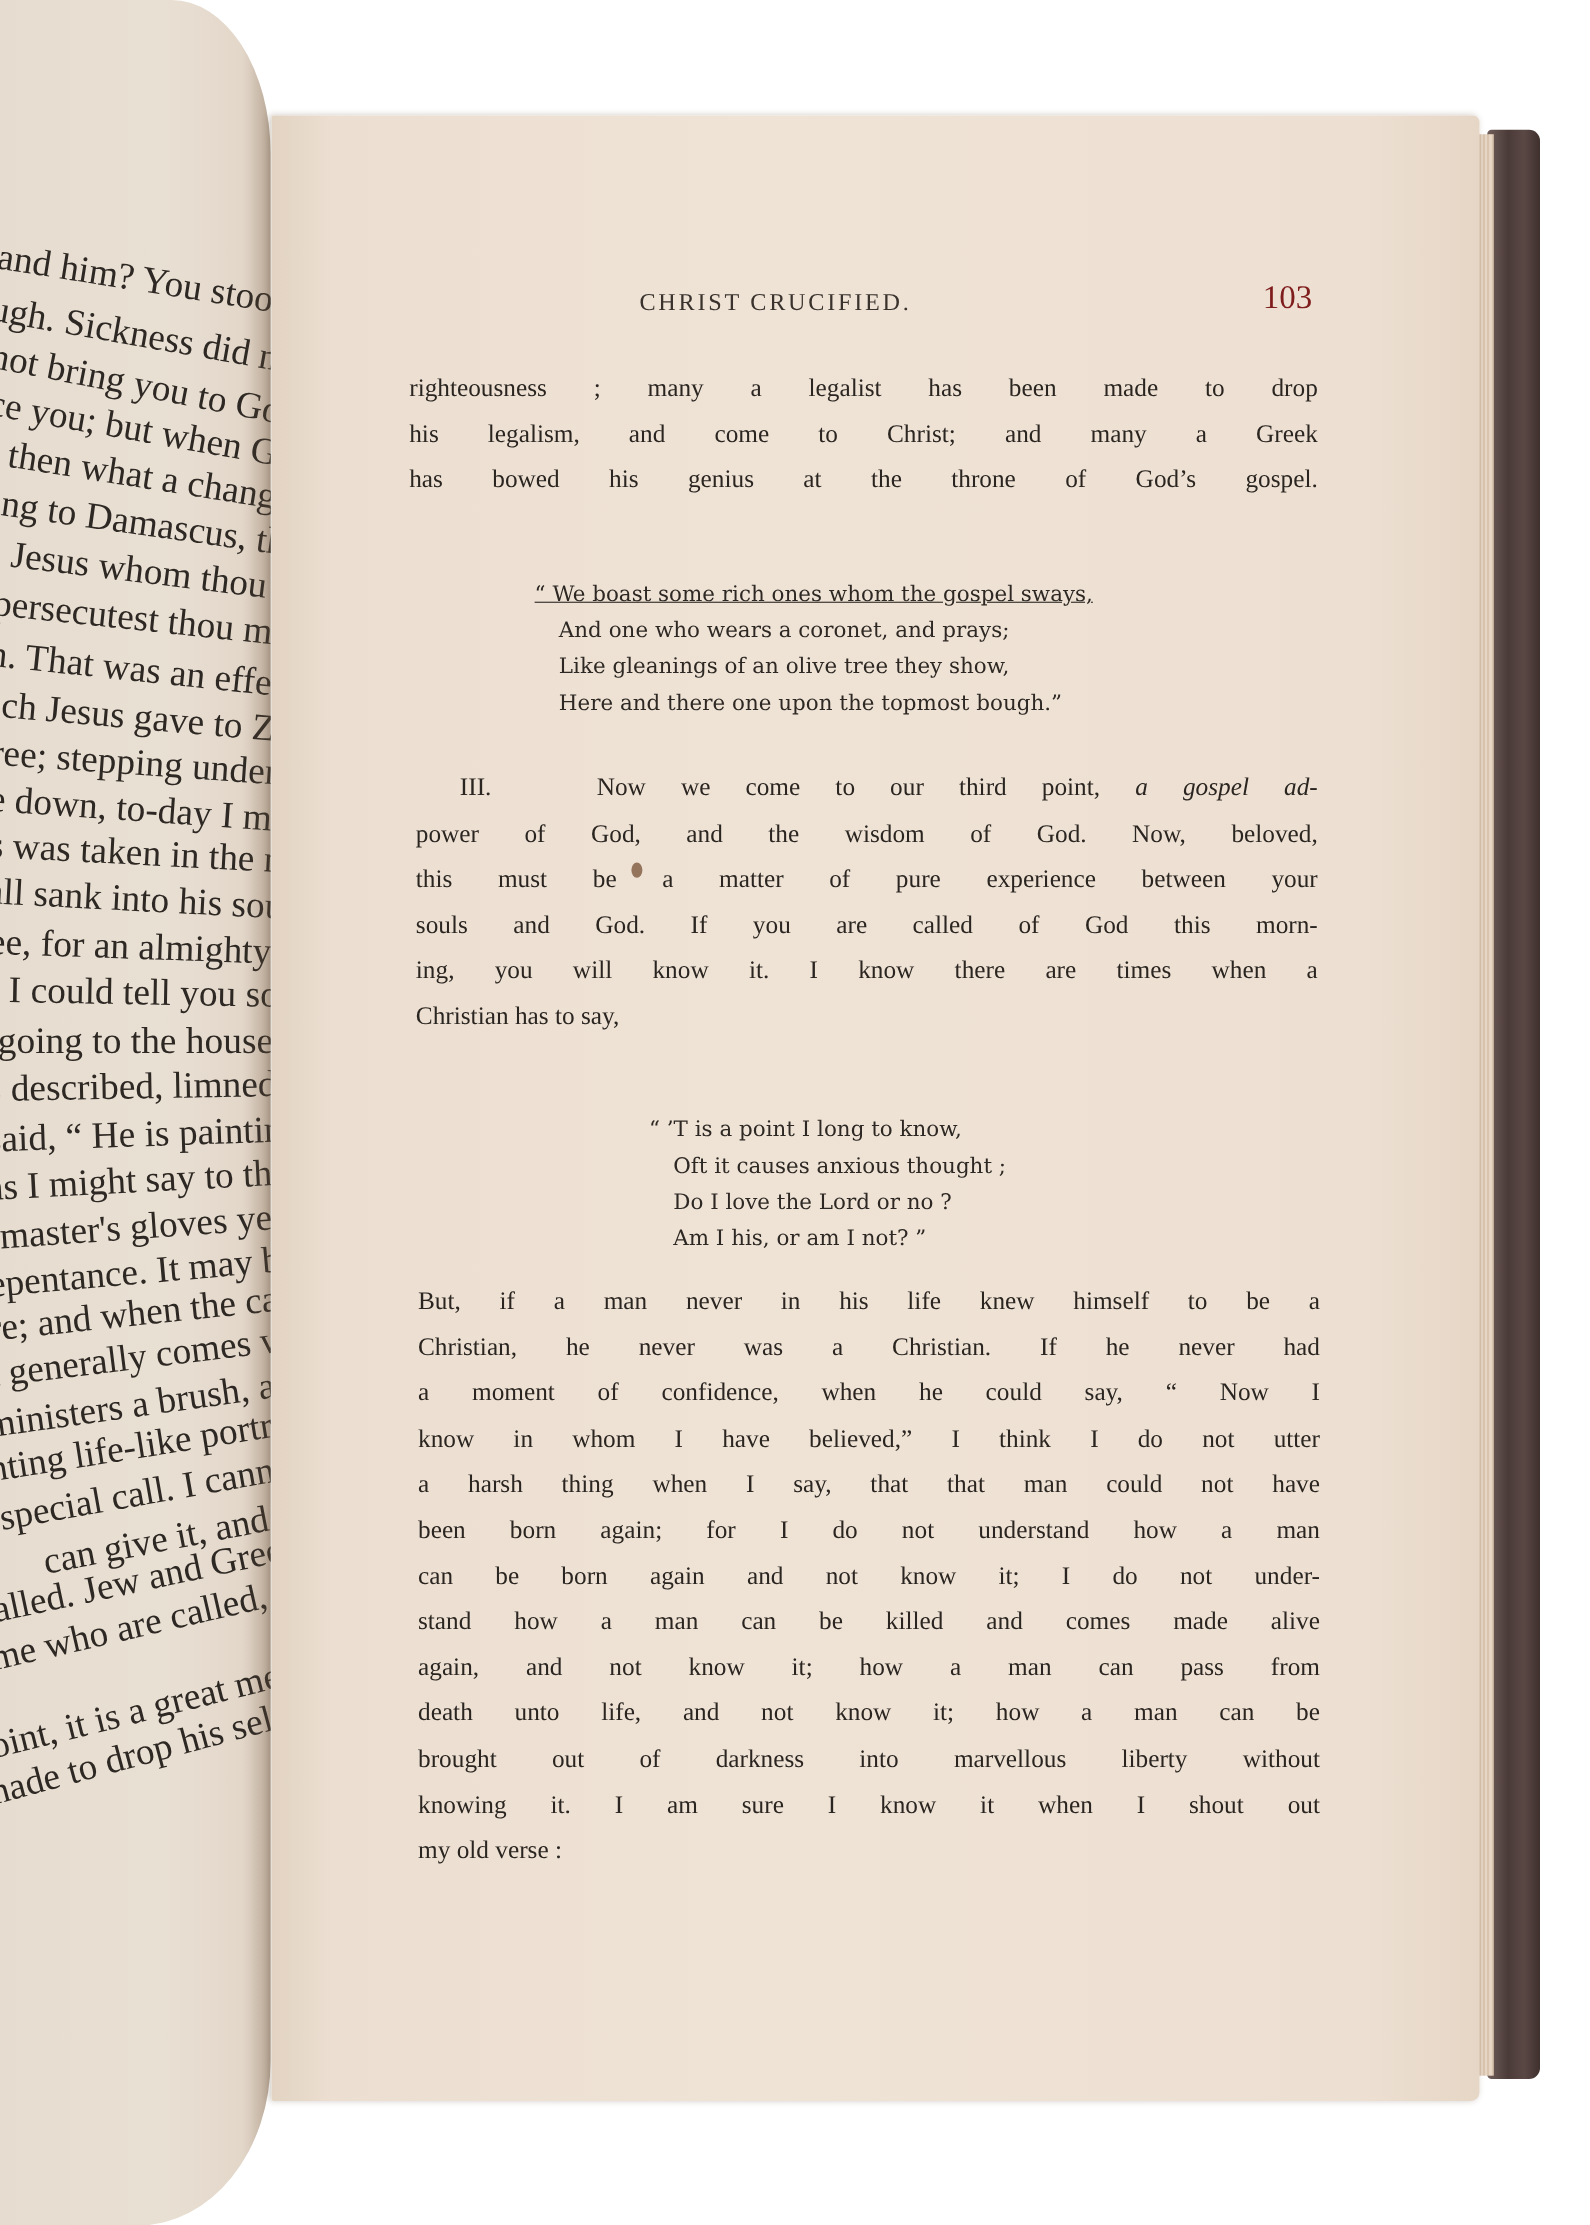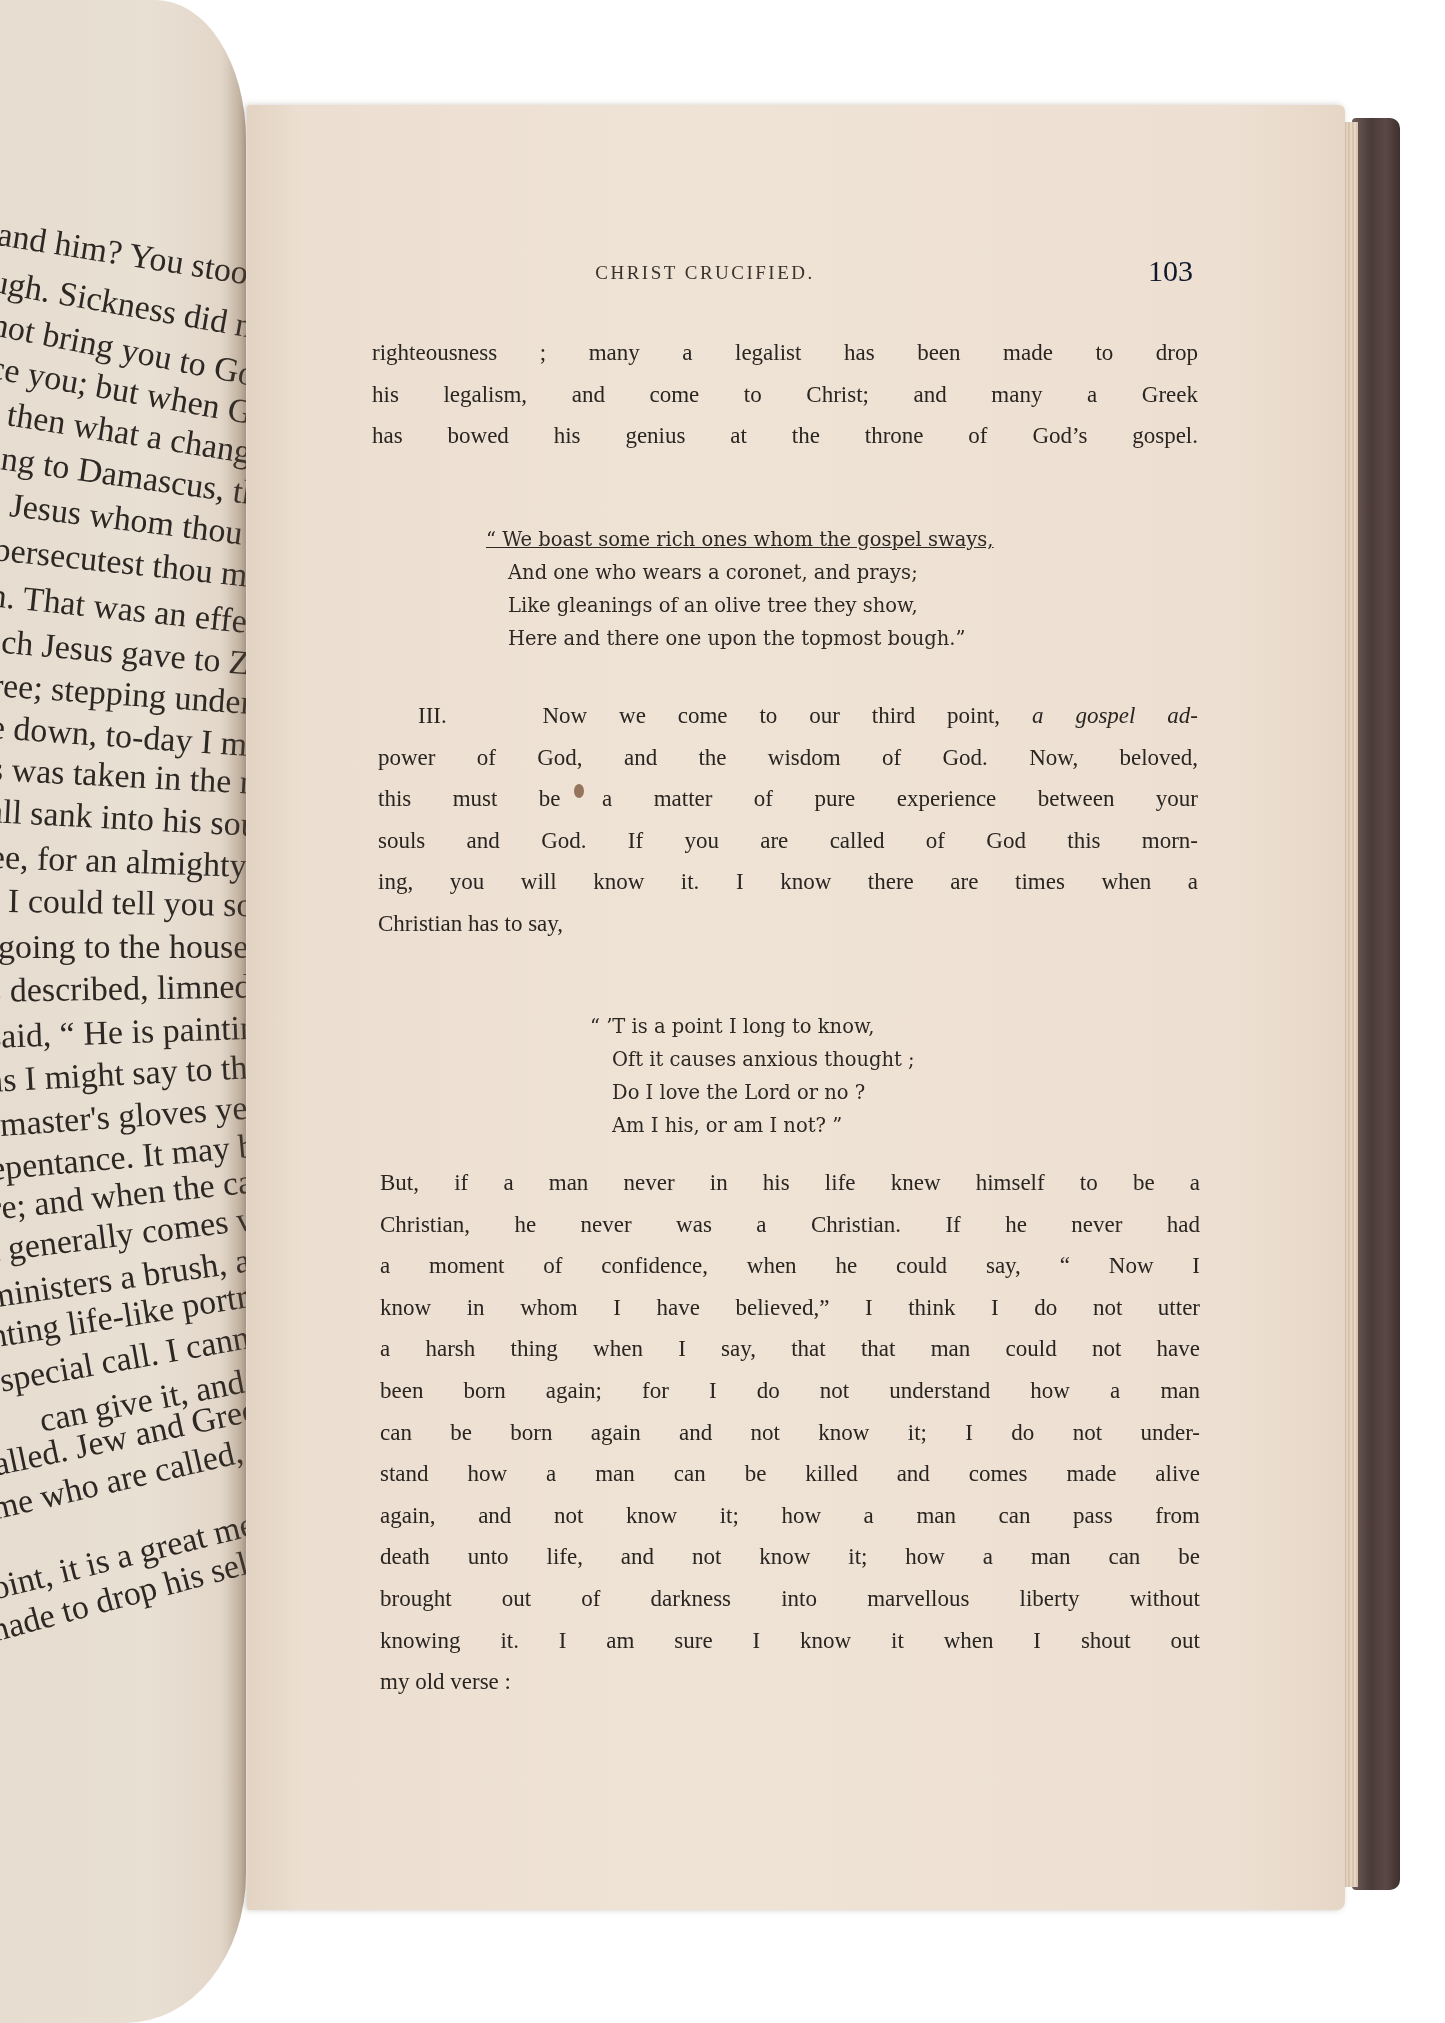--- a/index.html
+++ b/index.html
@@ -37,26 +37,26 @@
     background:repeating-linear-gradient(90deg,#e8d6c4 0 2px,#d9c4b0 2px 4px);
   }
   .right-page {
     position:absolute; left:247px; top:105px; width:1098px; height:1805px;
     background:linear-gradient(90deg,#e2d3c2 0%,#ecdfd1 5%,#efe3d6 40%,#ede0d2 90%,#e6d6c6 100%);
     border-radius:2px 6px 8px 2px;
     box-shadow:-2px 0 6px rgba(80,60,40,0.25);
   }
   .running-head {
     position:absolute; left:405px; top:262px; width:800px;
-    font-family:"Liberation Serif", serif; font-size:19px; letter-spacing:2.5px;
+    font-family:"Liberation Serif", serif; font-size:22px; letter-spacing:2.5px;
     color:#3a332d;
   }
   .page-number {
     position:absolute; left:1148px; top:254px;
-    font-family:"Liberation Serif", serif; font-size:30px; color:#0f172a;text-align:right;
+    font-family:"Liberation Serif", serif; font-size:30px; color:#7f1d1d;text-align:right;
   }
   .para {
     position:absolute; left:372px; width:830px;
     font-family:"Liberation Serif", serif; font-size:23px; line-height:41.6px;
     color:#2a2520; text-align:justify;
   }
   .para .ln { display:block; text-align:justify; text-align-last:justify; white-space:nowrap; overflow:hidden; }
   .para .ln.last { text-align-last:left; }
   .para em { font-style:italic; }
   .verse {

